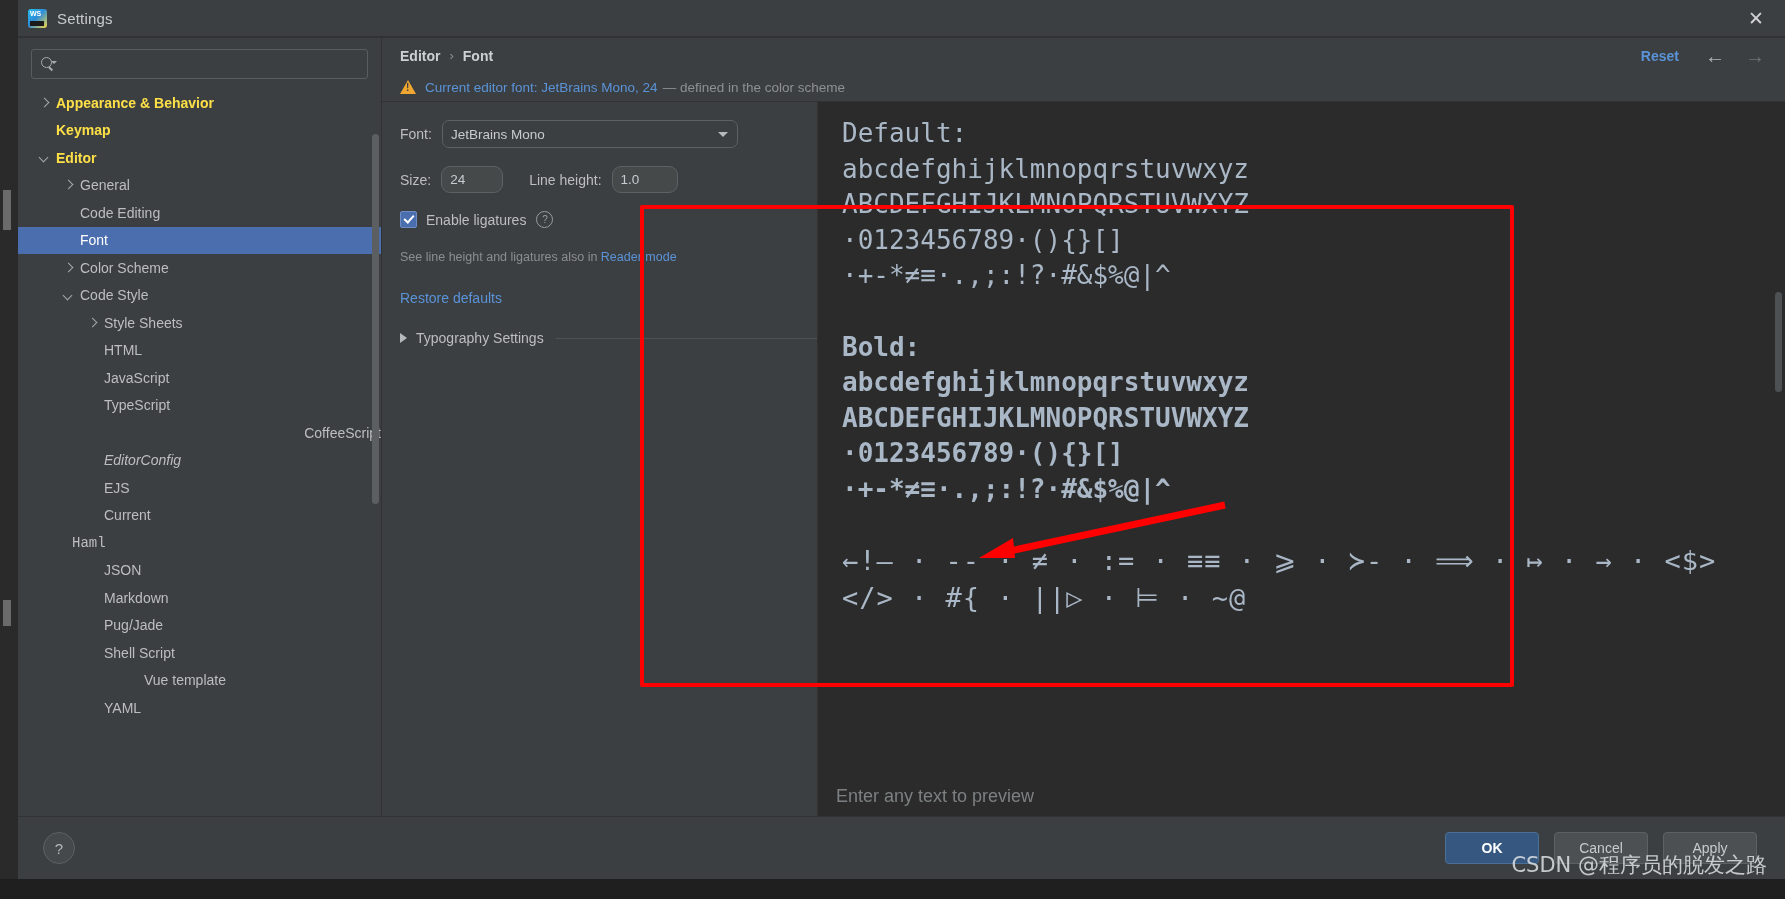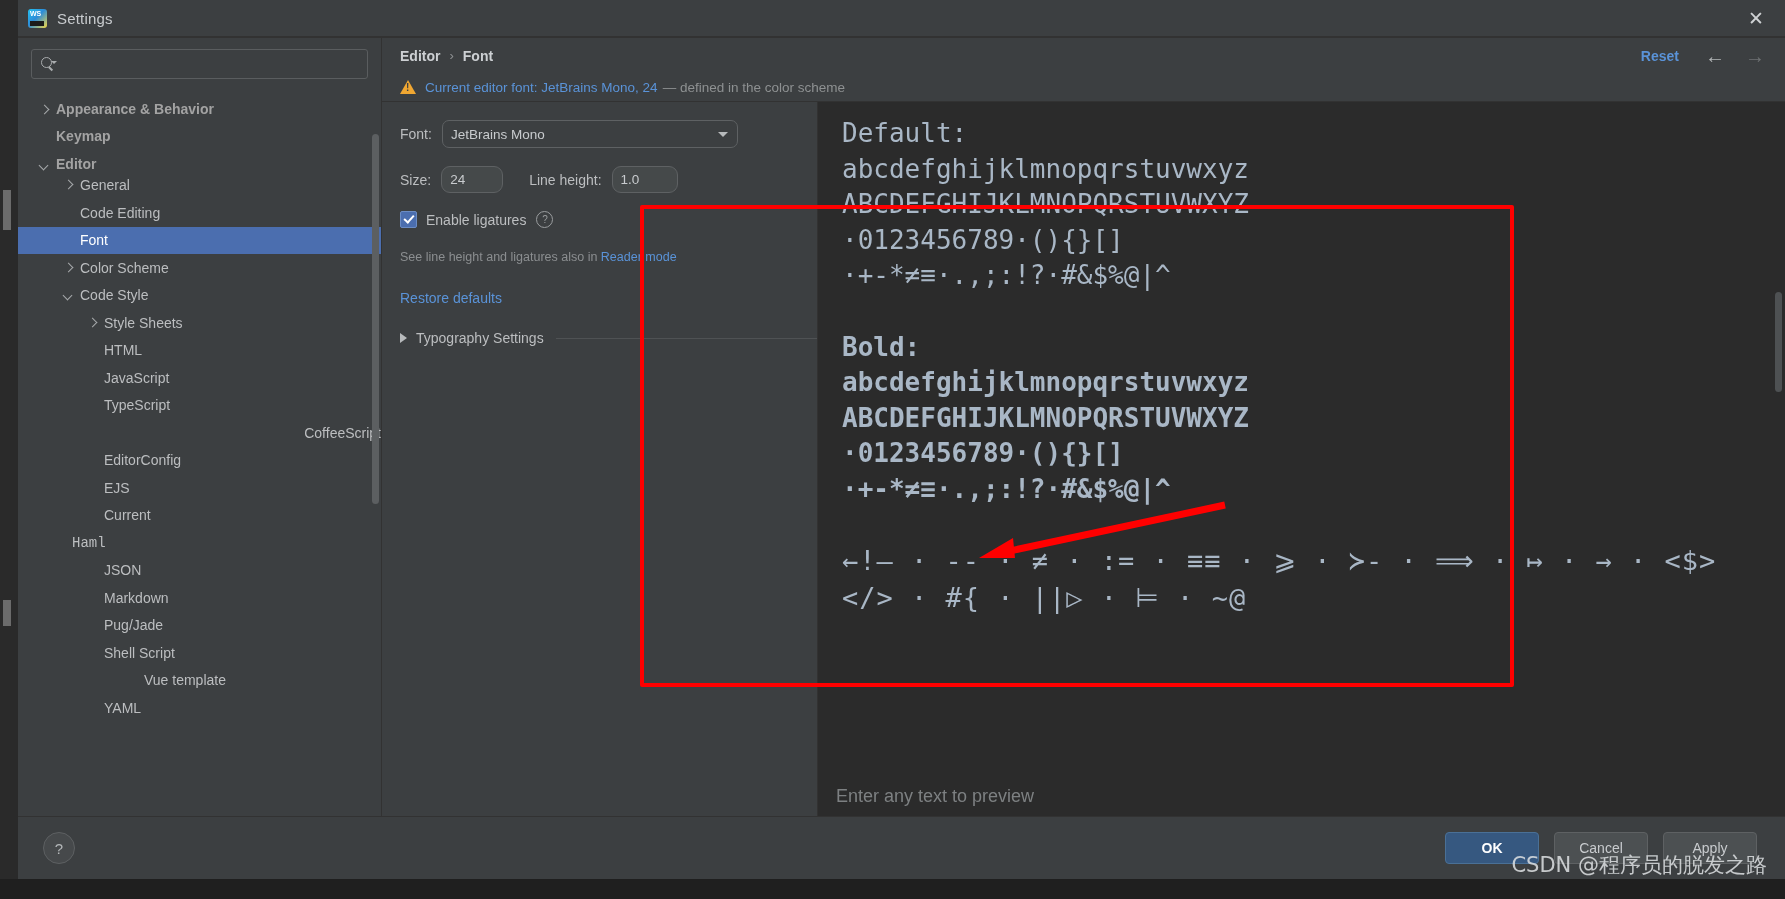--- a/index.html
+++ b/index.html
@@ -125,21 +125,21 @@
     flex: 1 1 auto; overflow: hidden; position: relative;
     padding-top: 2px;
   }
   .tree-item {
     height: 27.5px;
     display: flex; align-items: center;
     color: #bcbec0; font-size: 14px;
     white-space: nowrap;
     cursor: default;
   }
-  .tree-item.bold { font-weight: bold; color: #a3a3a3; align-items: flex-end; }
+  .tree-item.bold { font-weight: bold; color: #fde047; }
   .tree-item.selected { background: #4b6eaf; color: #ffffff; }
   .tw {
     width: 13px; height: 13px; flex: 0 0 13px; position: relative;
     margin-right: 5px;
   }
   .tw.right::after {
     content: ""; position: absolute; left: 3px; top: 2.5px;
     width: 6px; height: 6px;
     border-right: 1.6px solid #a6a9ab; border-top: 1.6px solid #a6a9ab;
     transform: rotate(45deg);
@@ -432,21 +432,21 @@
               <span>JavaScript</span>
             </div>
             <div class="tree-item" style="padding-left: 68px;">
               <span class="tw"></span>
               <span>TypeScript</span>
             </div>
             <div class="tree-item" style="padding-left: 68px; justify-content: flex-end;">
               <span class="tw"></span>
               <span>CoffeeScript</span>
             </div>
-            <div class="tree-item" style="padding-left: 68px;">
+            <div class="tree-item" style="padding-left: 68px; font-style: italic;">
               <span class="tw"></span>
               <span>EditorConfig</span>
             </div>
             <div class="tree-item" style="padding-left: 68px;">
               <span class="tw"></span>
               <span>EJS</span>
             </div>
             <div class="tree-item" style="padding-left: 68px;">
               <span class="tw"></span>
               <span>Current</span>

